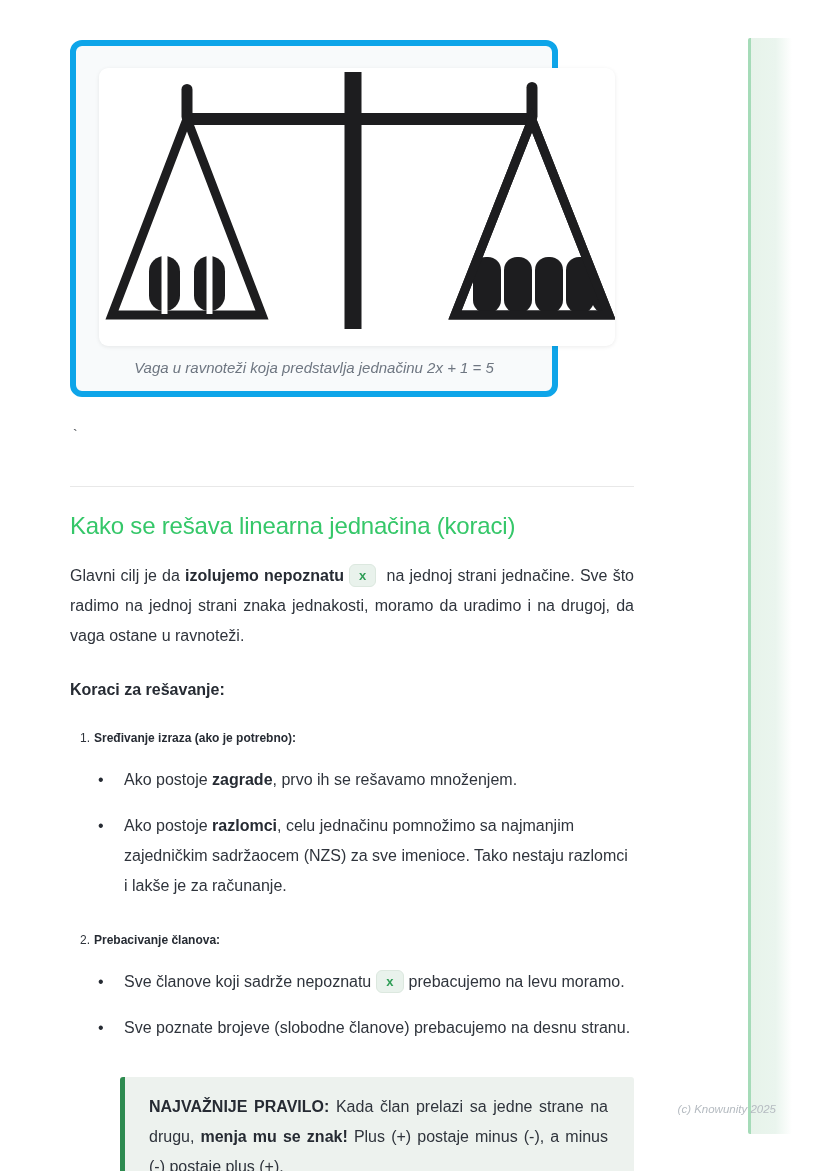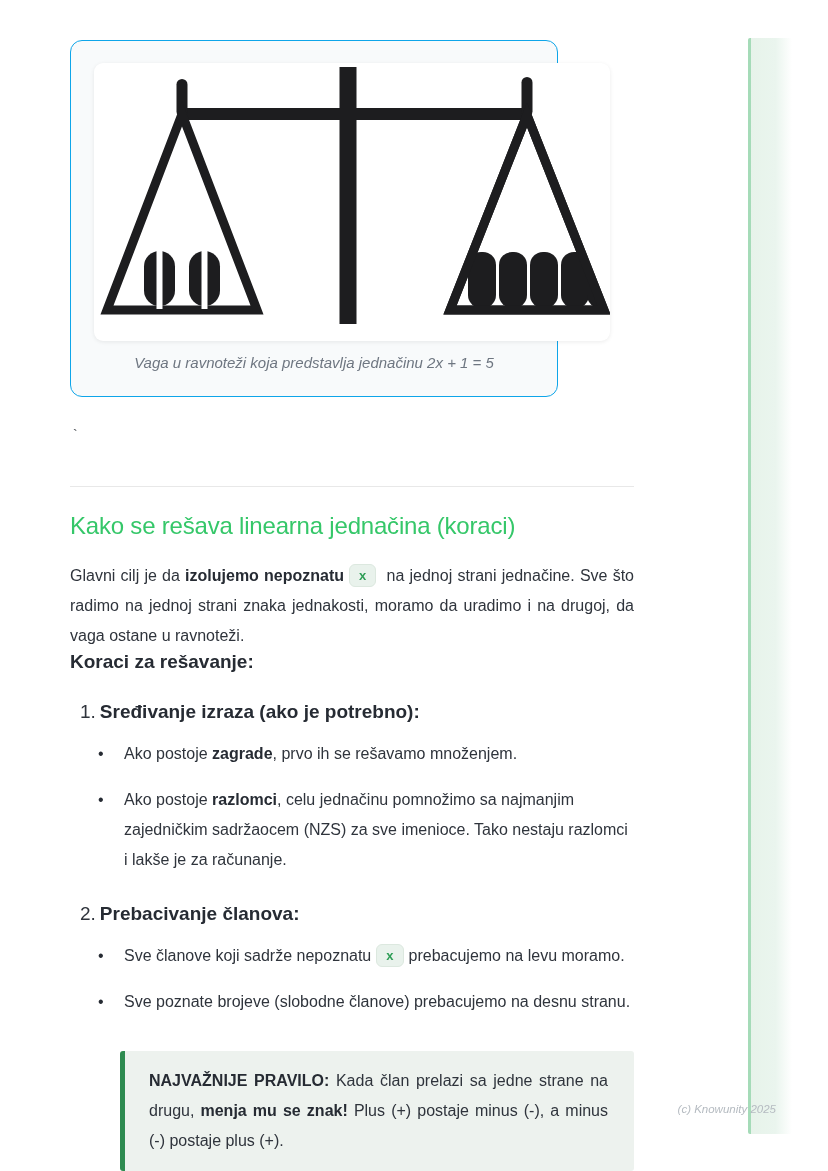--- a/index.html
+++ b/index.html
@@ -6,44 +6,44 @@
   html,body { width:828px; height:1171px; background:#ffffff;
     font-family:"Liberation Sans", sans-serif; color:#2f343c; overflow:hidden; position:relative; }
 
   .green-strip { position:absolute; left:748px; top:38px; width:44px; height:1096px;
     background:linear-gradient(90deg,#e7f3ea 0%,#eaf5ee 60%,rgba(255,255,255,0) 100%);
     border-left:3px solid #a5dbb8; border-radius:2px; }
 
   .content { position:absolute; left:70px; top:40px; width:564px; }
 
   
-  .fig-card { width:488px; height:357px; background:#f8fafb; border:1px solid #0ea5e9;
+  .fig-card { width:488px; height:357px; background:#f8fafb; border:6px solid #0ea5e9;
     border-radius:12px; padding:22px 23px; }
   .fig-panel { width:516px; height:278px; background:#ffffff; border-radius:9px;
     box-shadow:0 1px 4px rgba(0,0,0,0.08); overflow:hidden; }
   .fig-caption { margin-top:13px; text-align:center; font-style:italic;
     font-size:15px; color:#6e7681; }
 
   .stray { margin:30px 0 0 3px; height:22px; font-size:14px; color:#474c52; }
 
   .divider { margin-top:37px; border:none; border-top:1px solid #e8e8e8; width:564px; }
 
   h1.sec-heading { margin-top:24px; font-size:24px; line-height:30px; font-weight:400;
     color:#35c769; letter-spacing:-0.2px; }
 
   .intro { margin-top:20px; font-size:16px; line-height:30px; text-align:justify; }
   .intro b, .bullet-text b, .steps-label, .step-title, .callout b { font-weight:700; color:#262b33; }
 
   .x-badge { display:inline-block; padding:0 9px; margin:0 5px; background:#e9f2ec;
     border:1px solid #dce8df; border-radius:6px; color:#2f9e57; font-weight:700;
     font-size:13px; line-height:21px; vertical-align:1px; }
 
-  .steps-label { display:block; font-size:19px; }
+  .steps-label { display:block; margin-top:30px; font-size:16px; }
 
-  .step { margin-top:28px; padding-left:10px; font-size:19px; line-height:22px; }
+  .step { margin-top:28px; padding-left:10px; font-size:12px; line-height:22px; }
   .step-number { font-weight:400; color:#2f343c; }
   .step-title { margin-left:4px; }
 
   .bullet { display:flex; margin-top:16px; padding-left:28px; font-size:16px; line-height:30px; }
   .bullet-marker { width:26px; flex:0 0 26px; color:#262b33; }
   .bullet-text { flex:1; text-align:left; }
 
   .callout { margin-top:34px; margin-left:50px; width:514px; background:#edf2ee;
     border-left:5px solid #2e8b50; border-radius:3px; padding:15px 26px 15px 24px;
     font-size:16px; line-height:30px; text-align:justify; }

